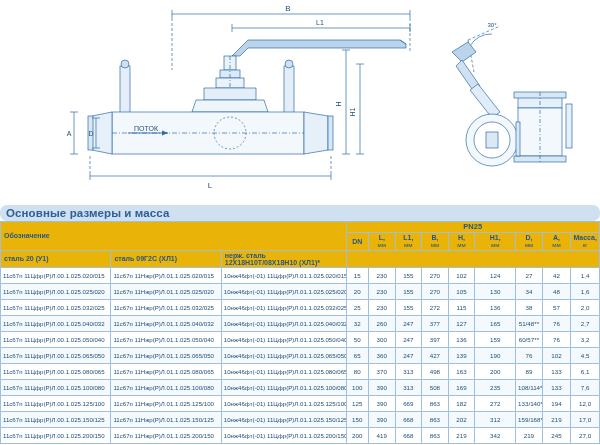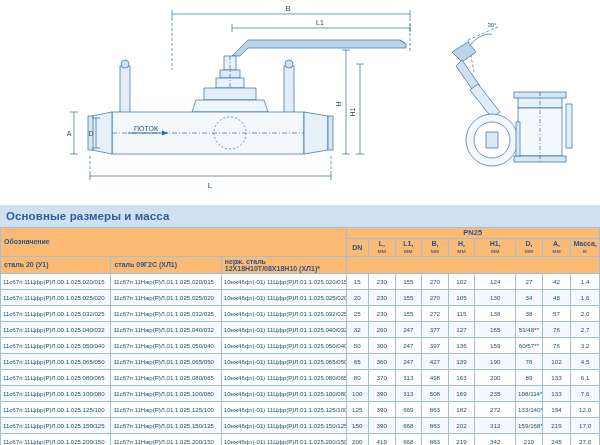--- a/index.html
+++ b/index.html
@@ -15,44 +15,45 @@
   #drawing{
     position:absolute;left:0;top:0;width:600px;height:205px;
   }
   #drawing svg{display:block;}
 
   
   #tablewrap{
     position:absolute;left:0;top:205px;width:600px;height:240px;
   }
   .sectionbar{
-    height:22px;
+    height:16px;
     background:#cfe0f0;
     color:#2f5f97;
     font-size:11.5px;
     font-weight:bold;
     display:flex;align-items:center;
     padding-left:6px;
     letter-spacing:.1px;
+    border-radius:7px;
   }
   table{
     border-collapse:collapse;
     width:600px;
     font-size:6.2px;
     color:#1f4e79;
     table-layout:fixed;
   }
   table td,table th{
     border:1px solid #9fc0dc;
     padding:1px 2px;
     vertical-align:middle;
     font-weight:normal;
   }
   thead th{
-    background:#fdba74;
+    background:#eab308;
     font-size:7px;
     color:#23578c;
     text-align:center;
     font-weight:bold;
     line-height:1.05;
   }
   thead th.left{text-align:left;padding-left:3px;}
   tbody td{
     background:#ffffff;
     height:13px;

